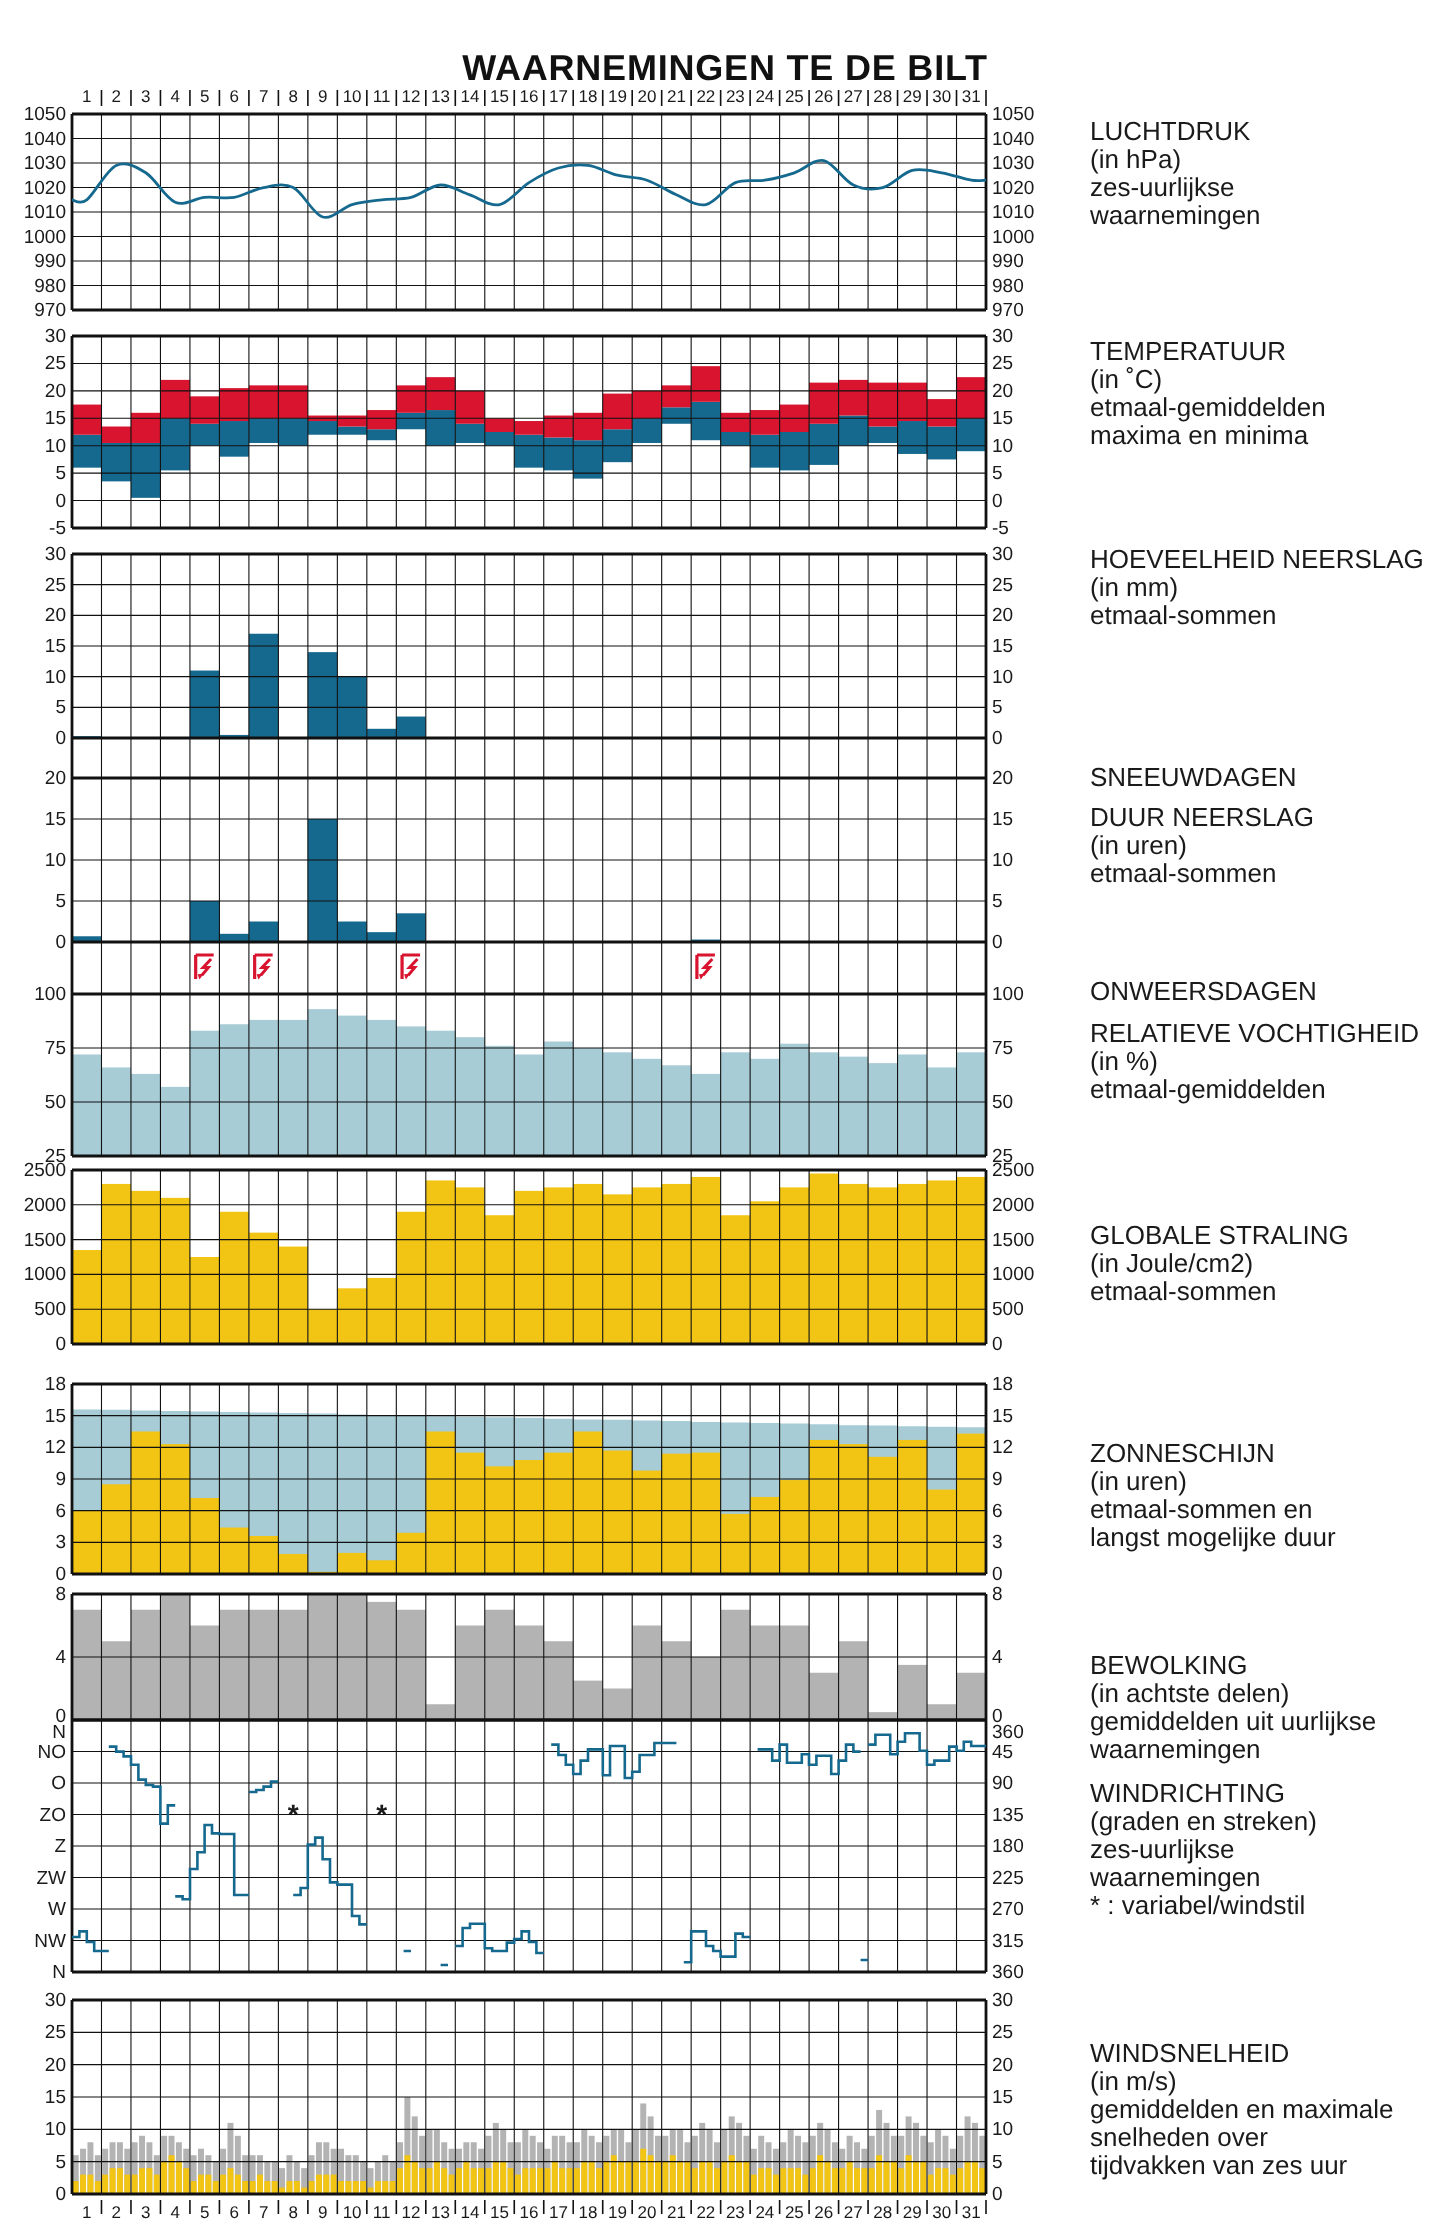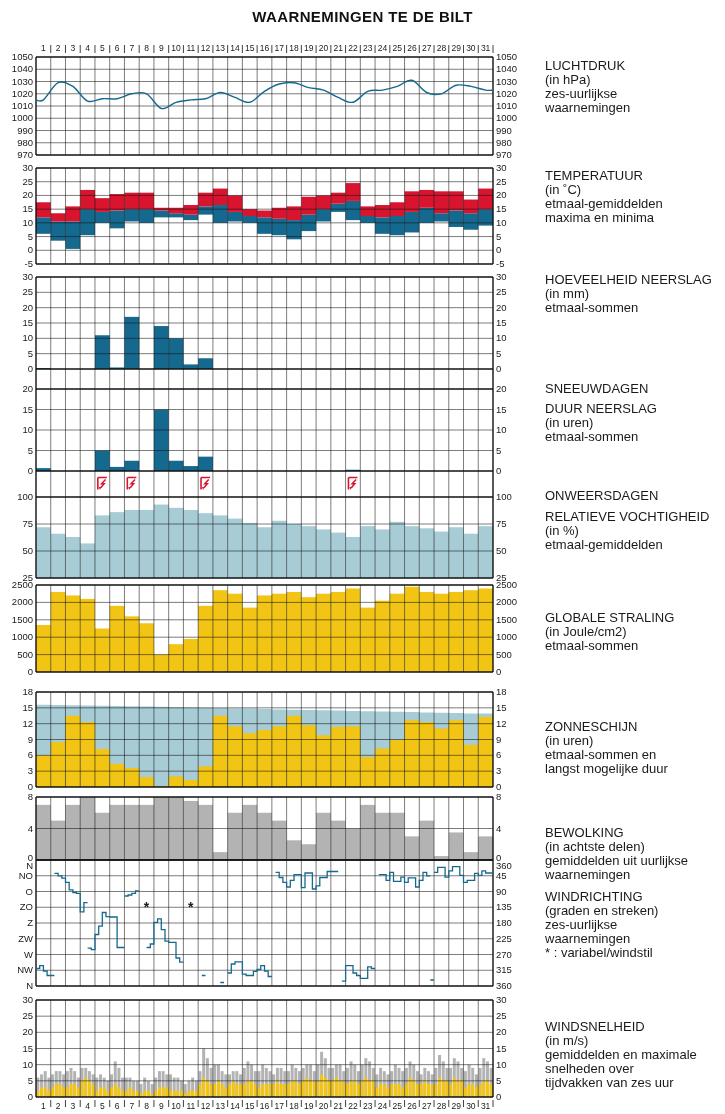--- a/index.html
+++ b/index.html
@@ -1,19 +1,19 @@
 <!DOCTYPE html>
 <html><head>
 <meta charset="utf-8">
 <style>
   html,body{margin:0;padding:0;background:#fff;}
   .container{width:725px;height:1114px;position:relative;background:#fff;overflow:hidden;
              font-family:"Liberation Sans","DejaVu Sans",sans-serif;}
-  .page-title{position:absolute;top:8px;left:0;right:0;margin:0;text-align:center;
-              font-size:15px;font-weight:bold;letter-spacing:.4px;color:#111;}
+  .page-title{position:absolute;top:8px;left:0;right:0;margin:16px;text-align:center;
+              font-size:18px;font-weight:bold;letter-spacing:.4px;color:#111;}
   svg{position:absolute;top:0;left:0;}
   svg text{font-family:"Liberation Sans","DejaVu Sans",sans-serif;}
 </style>
 </head>
 <body>
 
 <div class="container">
   <h1 class="page-title">WAARNEMINGEN TE DE BILT</h1>
   <svg id="chart" width="725" height="1114" viewBox="0 0 725 1114">
       <g>

